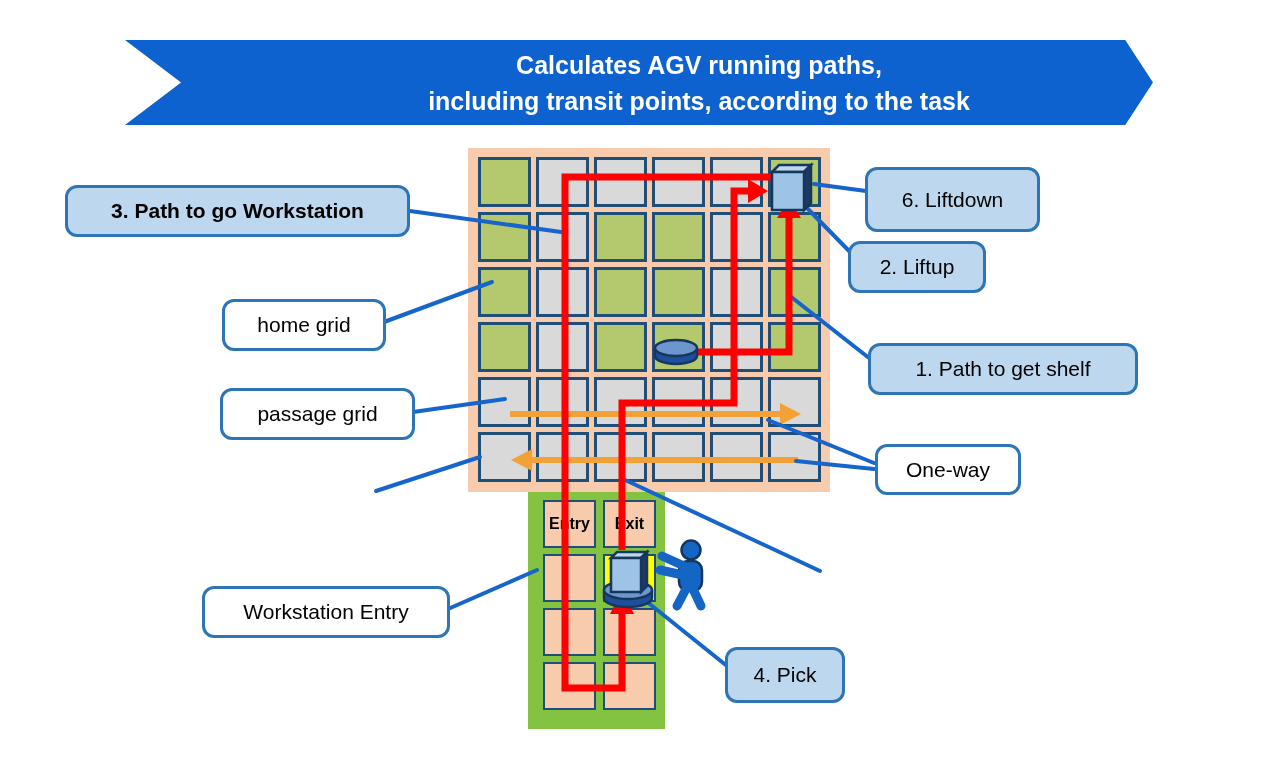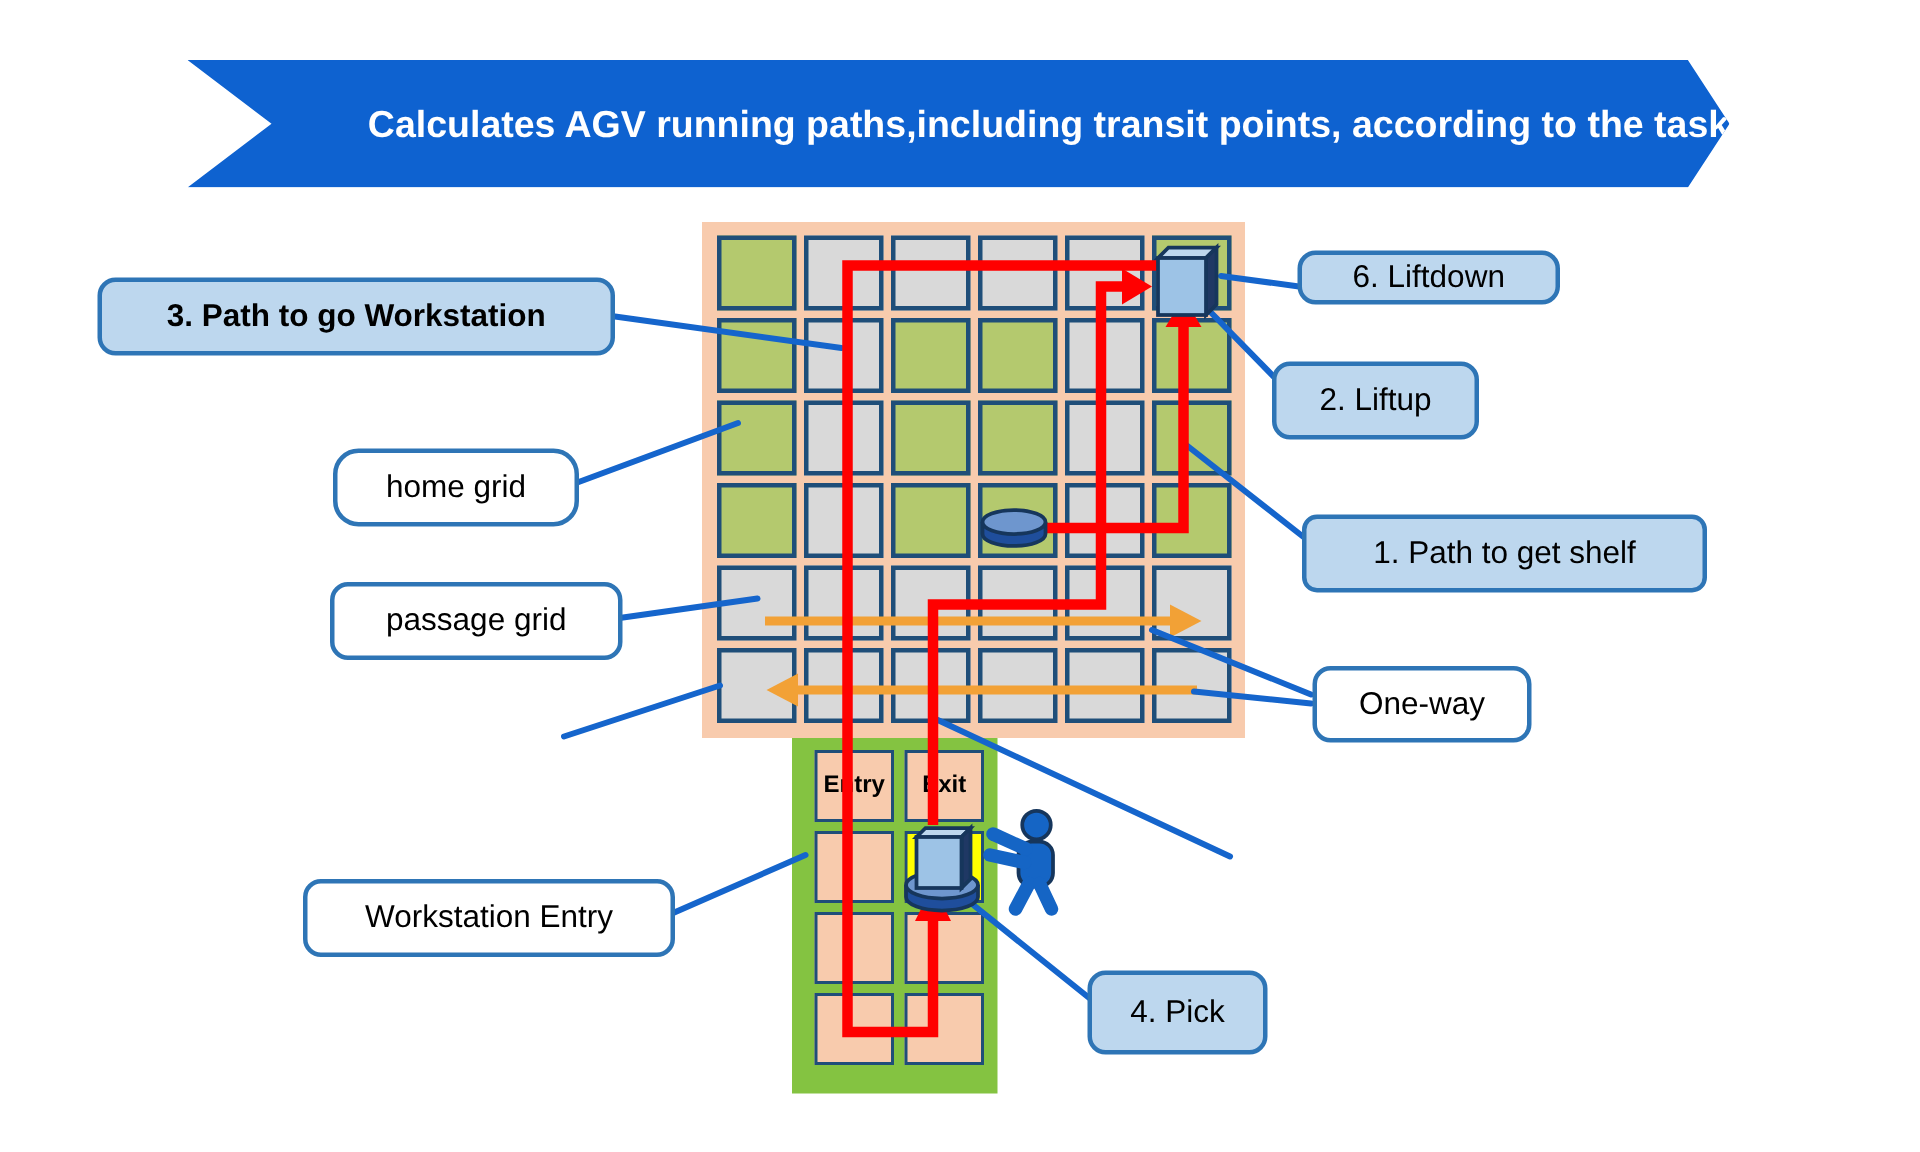--- a/index.html
+++ b/index.html
@@ -5,21 +5,21 @@
   html,body { margin:0; padding:0; background:#fff; }
   .canvas {
     position:relative; width:1280px; height:768px; overflow:hidden;
     background:#ffffff; font-family:"Liberation Sans", sans-serif;
   }
   
   .banner {
     position:absolute; left:125px; top:40px; width:1028px; height:85px;
     background:var(--banner-blue);
     clip-path:polygon(0% 0%, 97.3% 0%, 100% 50%, 97.3% 100%, 0% 100%, 5.45% 50%);
-    display:flex; justify-content:center; align-items:center;
+    display:flex; flex-direction:column; justify-content:center; align-items:center;
     padding-left:120px; box-sizing:border-box;
   }
   .banner span {
     color:#ffffff; font-weight:bold; font-size:25px; line-height:36px;
     text-align:center; white-space:nowrap;
   }
   
   .field {
     position:absolute; left:468px; top:148px; width:362px; height:344px;
     background:var(--field-bg);
@@ -193,36 +193,36 @@
       <path class="person-limb" d="M 684 566 L 662 556"></path>
       <path class="person-limb" d="M 683 575 L 660 570"></path>
       <path class="person-limb" d="M 686 589 L 677 606"></path>
       <path class="person-limb" d="M 693 589 L 701 606"></path>
     </g>
   </svg>
 
   <div class="callout filled" style="left:65px;  top:185px; width:345px; height:52px;font-weight:bold;">
     <span>3. Path to go Workstation</span>
   </div>
-  <div class="callout" style="left:222px; top:299px; width:164px; height:52px;border-radius:17px;">
+  <div class="callout" style="left:222px; top:299px; width:164px; height:52px;">
     <span>home grid</span>
   </div>
   <div class="callout" style="left:220px; top:388px; width:195px; height:52px;">
     <span>passage grid</span>
   </div>
   <div class="callout" style="left:202px; top:586px; width:248px; height:52px;">
     <span>Workstation Entry</span>
   </div>
-  <div class="callout filled" style="left:865px; top:167px; width:175px; height:36px;">
+  <div class="callout filled" style="left:865px; top:167px; width:175px; height:65px;">
     <span>6. Liftdown</span>
   </div>
   <div class="callout filled" style="left:848px; top:241px; width:138px; height:52px;">
     <span>2. Liftup</span>
   </div>
-  <div class="callout filled" style="left:868px; top:343px; width:270px; height:52px;border-radius:10px;">
+  <div class="callout filled" style="left:868px; top:343px; width:270px; height:52px;">
     <span>1. Path to get shelf</span>
   </div>
   <div class="callout" style="left:875px; top:444px; width:146px; height:51px;justify-content:center;">
     <span>One-way</span>
   </div>
   <div class="callout filled" style="left:725px; top:647px; width:120px; height:56px;">
     <span>4. Pick</span>
   </div>
 
 </div>

